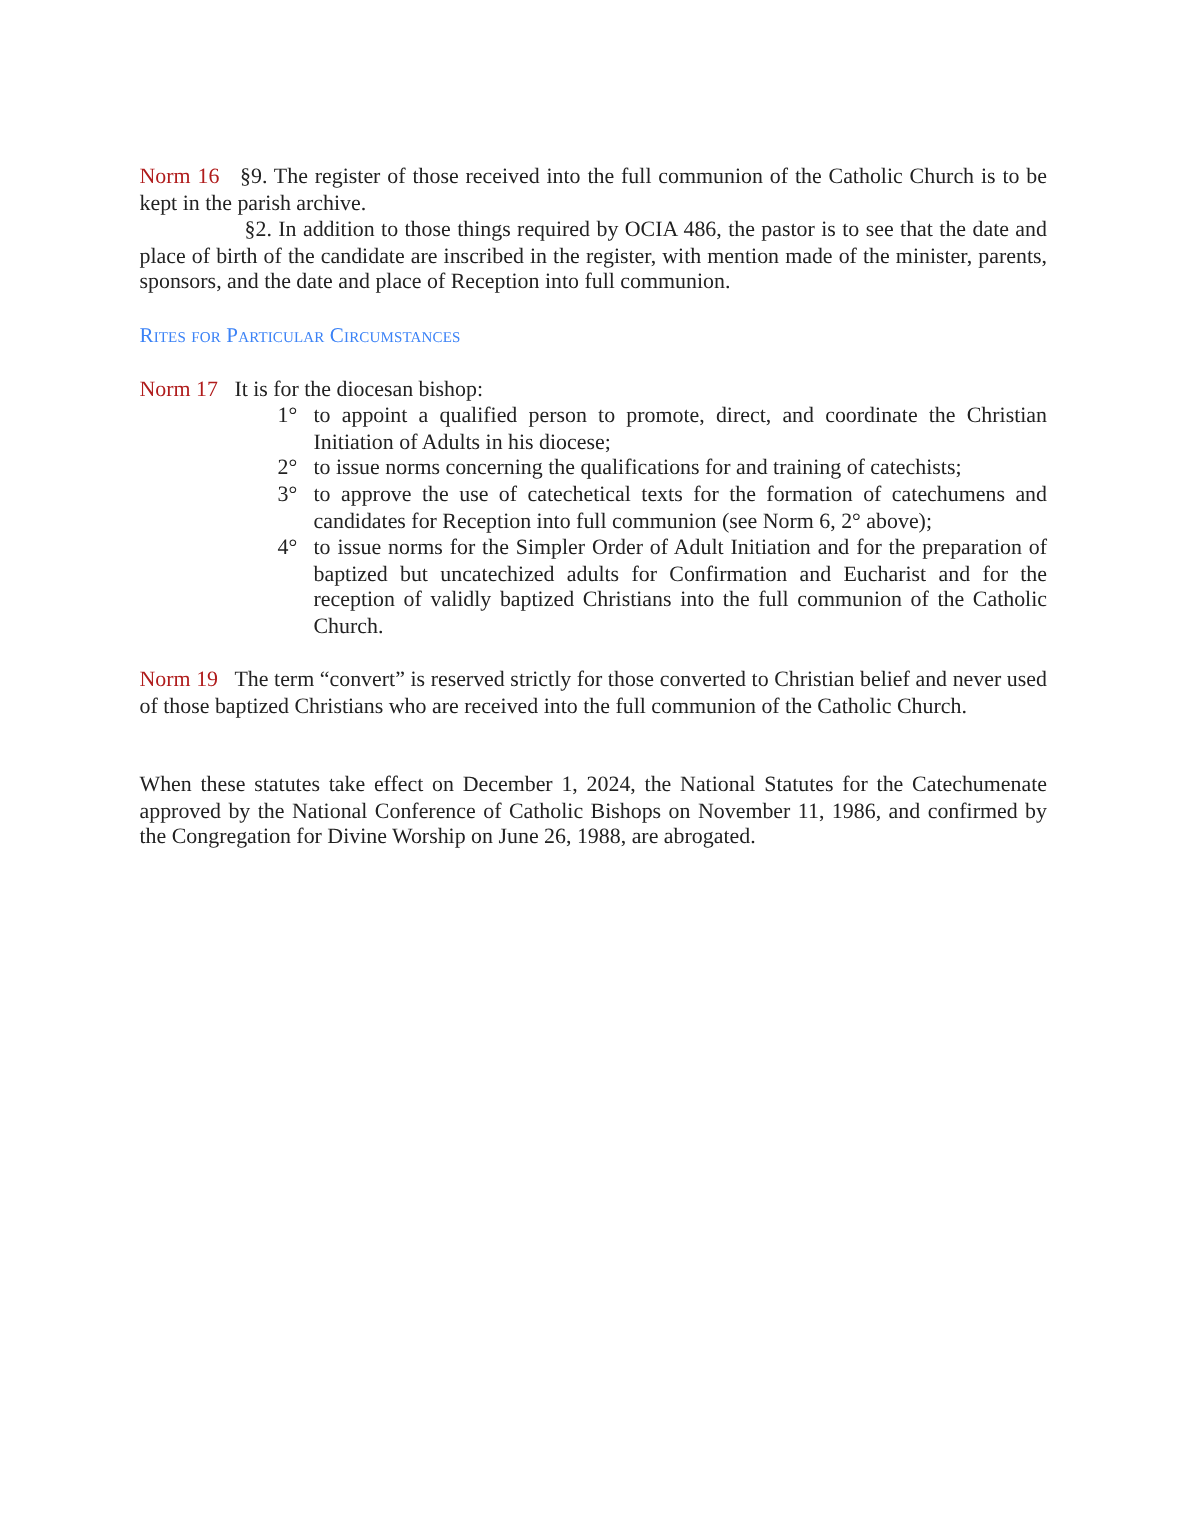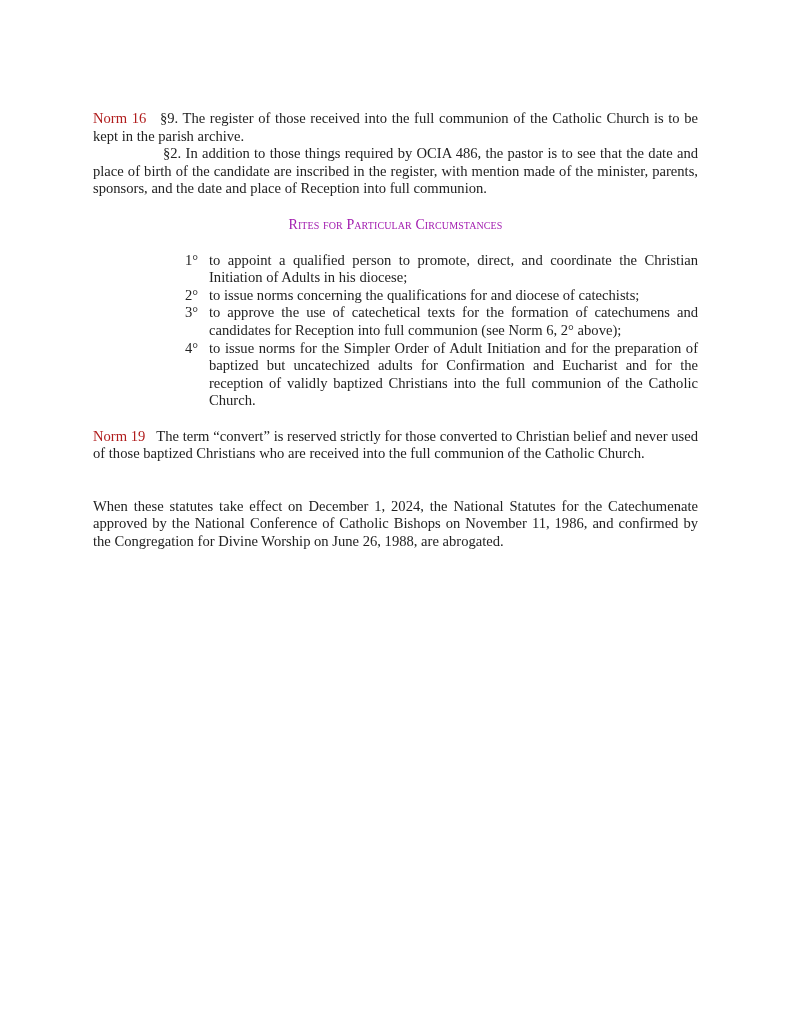--- a/index.html
+++ b/index.html
@@ -6,21 +6,21 @@
   body { width: 791px; height: 1023px; position: relative; overflow: hidden; }
   .page {
     position: absolute; left: 93px; top: 110px; width: 605px;
     font-family: "Liberation Serif", "DejaVu Serif", serif;
     font-size: 14.6px; line-height: 17.6px; color: #222222;
   }
   .norm-label { color: #b01c1c; font-weight: normal; }
   p { margin: 0; text-align: justify; }
   .indent { text-indent: 70px; }
   .heading {
-    text-align: center; color: #a21caf; font-variant: small-caps;
+    text-align: left; color: #3b82f6; font-variant: small-caps;
     font-size: 14px; margin-top: 18px; margin-bottom: 18px; letter-spacing: 0.1px;
   }
   .list { margin: 0; padding: 0; list-style: none; margin-left: 92px; }
   .list li { display: flex; }
   .list .num { width: 24px; flex: 0 0 24px; }
   .list .txt { flex: 1; text-align: justify; }
   .gap { height: 17.6px; }
   .gap2 { height: 35px; }
   .italic { }
 </style>
@@ -30,28 +30,29 @@
 <div class="page">
 
   <section>
     <p><span class="norm-label">Norm 16</span>&nbsp;&nbsp; <span>§9. The register of those received into the full communion of the Catholic Church is to be kept in the parish archive.</span></p>
     <p class="indent">§2. In addition to those things required by OCIA 486, the pastor is to see that the date and place of birth of the candidate are inscribed in the register, with mention made of the minister, parents, sponsors, and the date and place of Reception into full communion.</p>
   </section>
 
   <div class="heading">Rites for Particular Circumstances</div>
 
   <section>
+    <p><span class="norm-label">Norm 17</span>&nbsp;&nbsp; <span>It is for the diocesan bishop:</span></p>
     <ul class="list">
       <li>
           <span class="num">1°</span>
           <span class="txt">to appoint a qualified person to promote, direct, and coordinate the Christian Initiation of Adults in his diocese;</span>
         </li>
       <li>
           <span class="num">2°</span>
-          <span class="txt">to issue norms concerning the qualifications for and diocese of catechists;</span>
+          <span class="txt">to issue norms concerning the qualifications for and training of catechists;</span>
         </li>
       <li>
           <span class="num">3°</span>
           <span class="txt">to approve the use of catechetical texts for the formation of catechumens and candidates for Reception into full communion (see Norm 6, 2° above);</span>
         </li>
       <li>
           <span class="num">4°</span>
           <span class="txt">to issue norms for the Simpler Order of Adult Initiation and for the preparation of baptized but uncatechized adults for Confirmation and Eucharist and for the reception of validly baptized Christians into the full communion of the Catholic Church.</span>
         </li>
     </ul>

